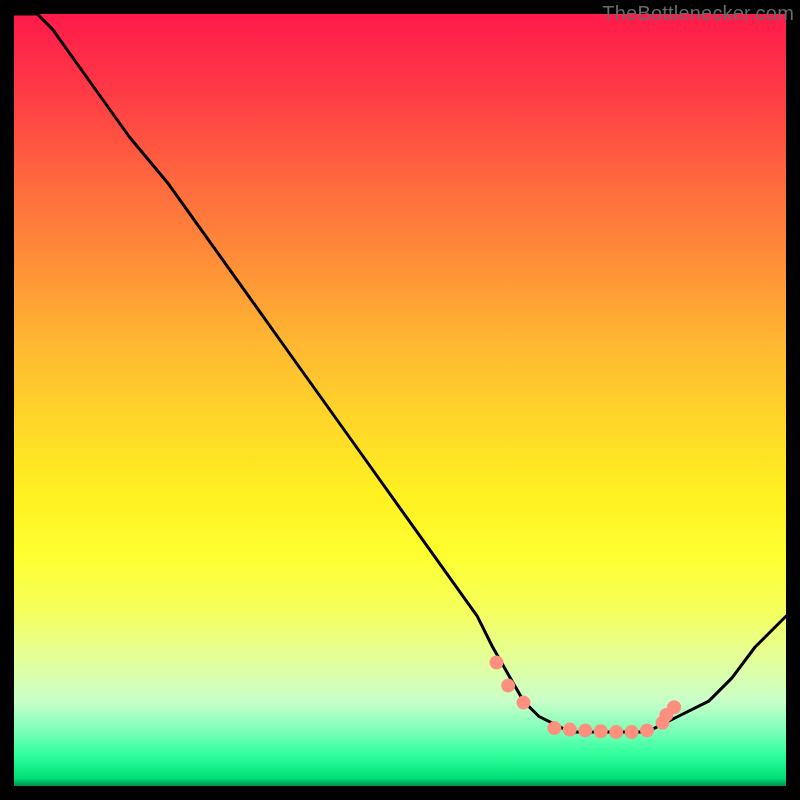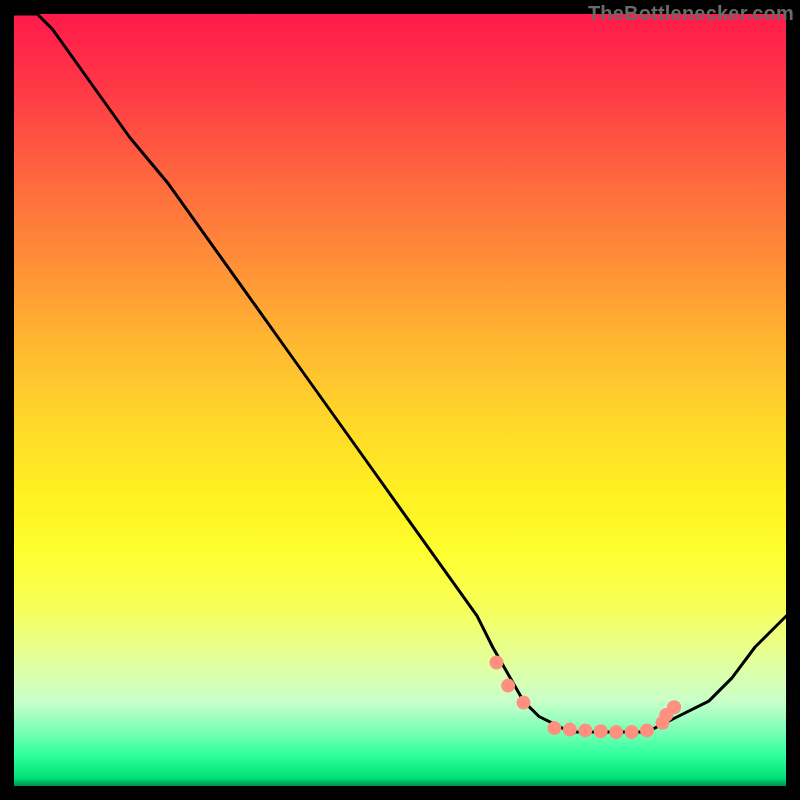--- a/index.html
+++ b/index.html
@@ -56,21 +56,21 @@
     width: 100%;
     height: 100%;
     pointer-events: none;
   }
   .watermark {
     position: absolute;
     top: 2px;
     right: 6px;
     color: #6a6a6a;
     font-size: 20px;
-    font-weight: 700;
+    font-weight: 400;
     letter-spacing: 0.2px;
     user-select: none;
   }
 </style>
 </head>
 <body>
 
 <div class="frame">
   <div class="plot-area">
     <div class="gradient-bg"></div>

